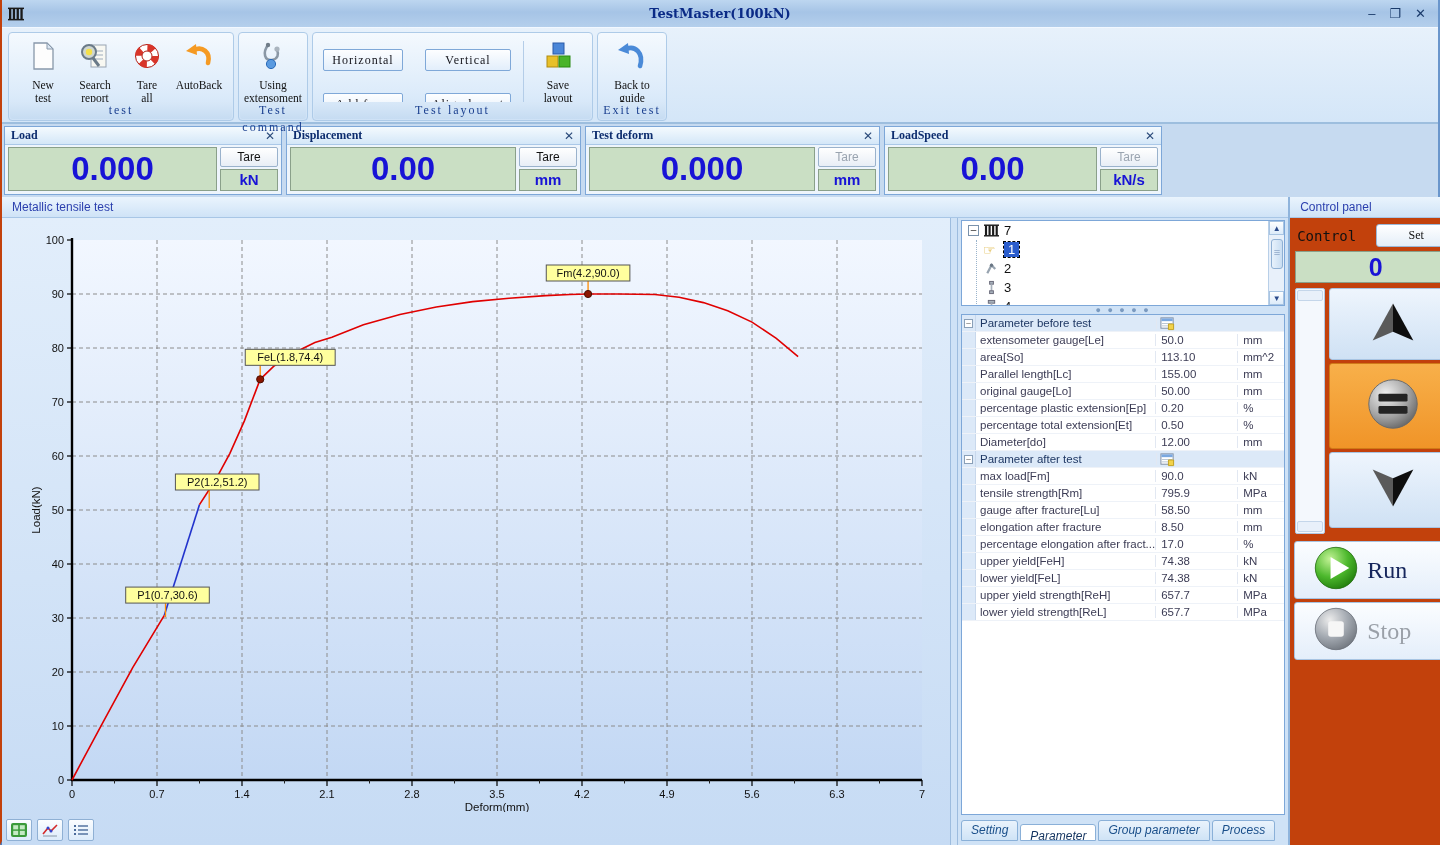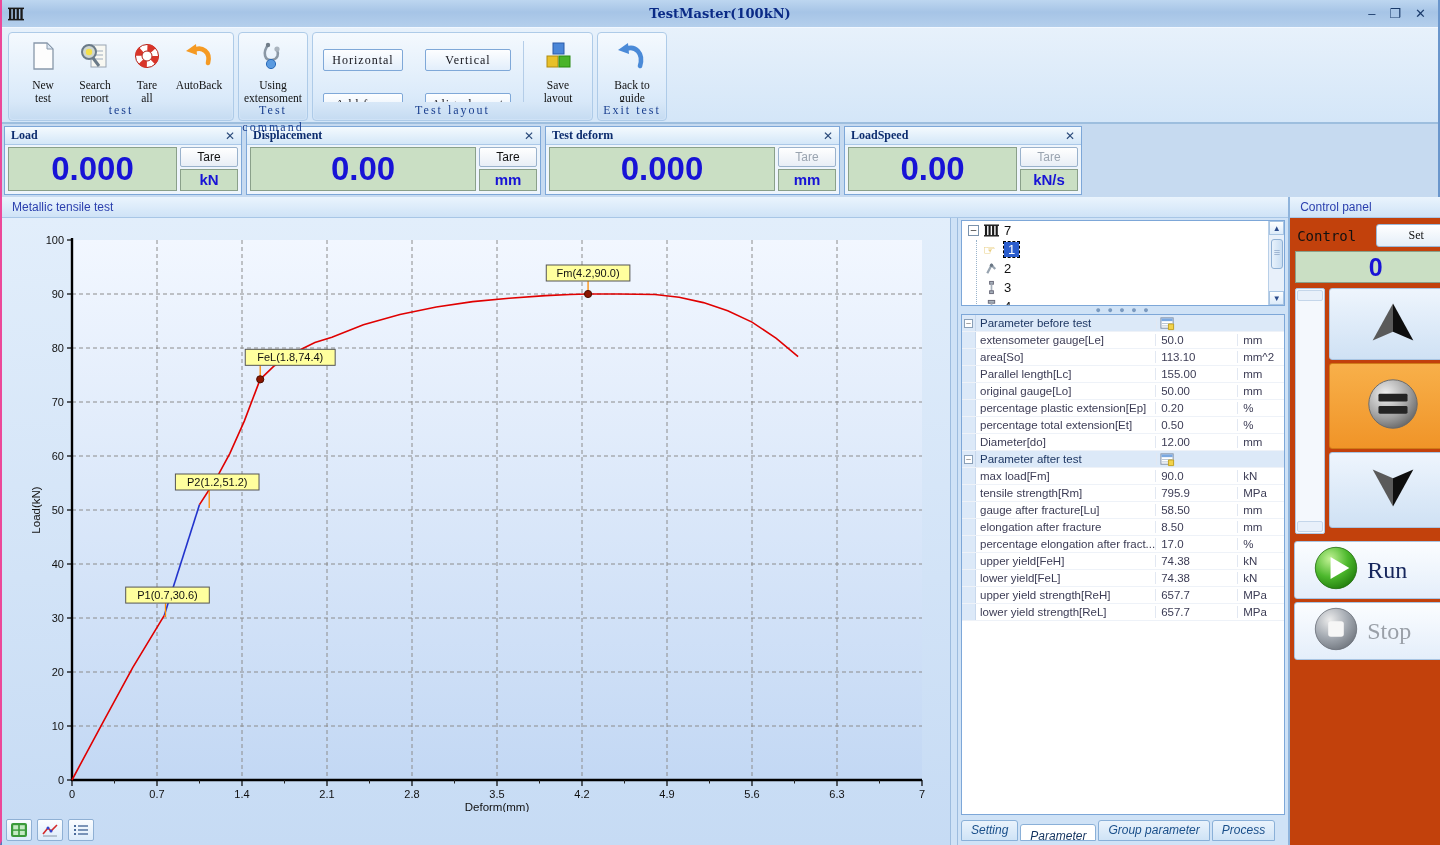--- a/index.html
+++ b/index.html
@@ -1,20 +1,20 @@
 <!DOCTYPE html>
 <html><head>
 <meta charset="utf-8">
 <style>
   * { margin:0; padding:0; box-sizing:border-box; }
   html,body { width:1440px; height:845px; overflow:hidden; }
   body { font-family:"Liberation Sans", sans-serif; background:#b8cfec; }
 
   .window { position:relative; width:1440px; height:845px;
-    border-left:2px solid #ec4899; border-right:2px solid #6a96cc; border-bottom:4px solid #4e7fbe;
+    border-left:2px solid #c2410c; border-right:2px solid #6a96cc; border-bottom:4px solid #4e7fbe;
     background:#cfe2f6; }
 
   
   .titlebar { height:27px; background:linear-gradient(#bdd6f0,#a6c4e6 45%,#b4cfec);
     display:flex; align-items:center; position:relative; }
   .app-icon { width:18px; height:16px; margin-left:5px; }
   .app-icon svg { width:100%; height:100%; }
   .title-text { position:absolute; left:0; right:0; text-align:center;
     font-family:"DejaVu Serif", serif; font-weight:bold; font-size:13px; color:#0a2a86; }
   .winbtns { margin-left:auto; display:flex; gap:14px; padding-right:12px; z-index:2; }
@@ -38,21 +38,21 @@
   .tb-label { font-family:"Liberation Serif", serif; font-size:11.5px; color:#111;
     text-align:center; line-height:13px; white-space:nowrap; }
   .tb-small-grid { display:grid; grid-template-columns:80px 86px; grid-gap:7px 5px; margin:12px 4px 0 2px;gap:22px; }
   .tb-small-btn { height:22px; border:1px solid #7fa8d8; border-radius:2px;
     background:linear-gradient(#fdfeff,#e2eefb); font-family:"Liberation Serif", serif;
     font-size:12px; color:#13131a; letter-spacing:1px; text-align:center; line-height:20px; }
   .tb-sep { width:1px; background:#b4cde8; height:64px; margin:4px 8px 0 8px; }
 
   
   .displays { height:73px; display:flex; background:#c6daf0; padding:2px 0 2px 2px; gap:4px; }
-  .disp-panel { width:238px; border:1px solid #7da7d8; background:#eef5fc; display:flex; flex-direction:column; }
+  .disp-panel { width:278px; border:1px solid #7da7d8; background:#eef5fc; display:flex; flex-direction:column; }
   .disp-panel.wide { width:295px; }
   .disp-header { height:20px; background:linear-gradient(#f4fafe,#d4e7f8);
     border-bottom:1px solid #aac8e8; display:flex; align-items:center; padding:0 6px; }
   .disp-title { font-family:"Liberation Serif", serif; font-size:12px; font-weight:bold; color:#0c2c6e; }
   .disp-close { margin-left:auto; font-size:12px; color:#2a4a7a; }
   .disp-body { flex:1; display:flex; padding:2px 3px 3px 3px; gap:3px; }
   .disp-value { flex:1; background:#cadfc4; border:1px solid #8aa08a;
     color:#1813d6; font-size:33px; font-weight:bold; text-align:center; line-height:42px;
     font-family:"Liberation Sans", sans-serif; }
   .disp-right { width:58px; display:flex; flex-direction:column; gap:2px; }

